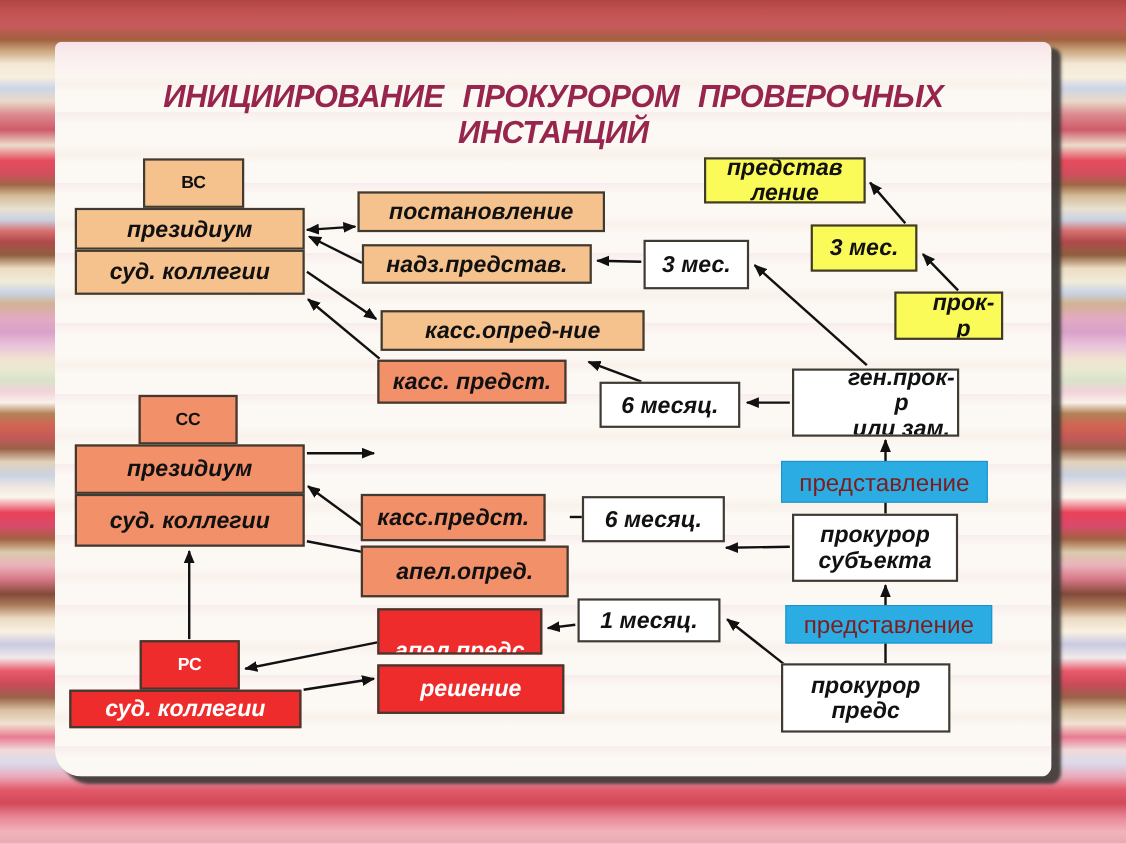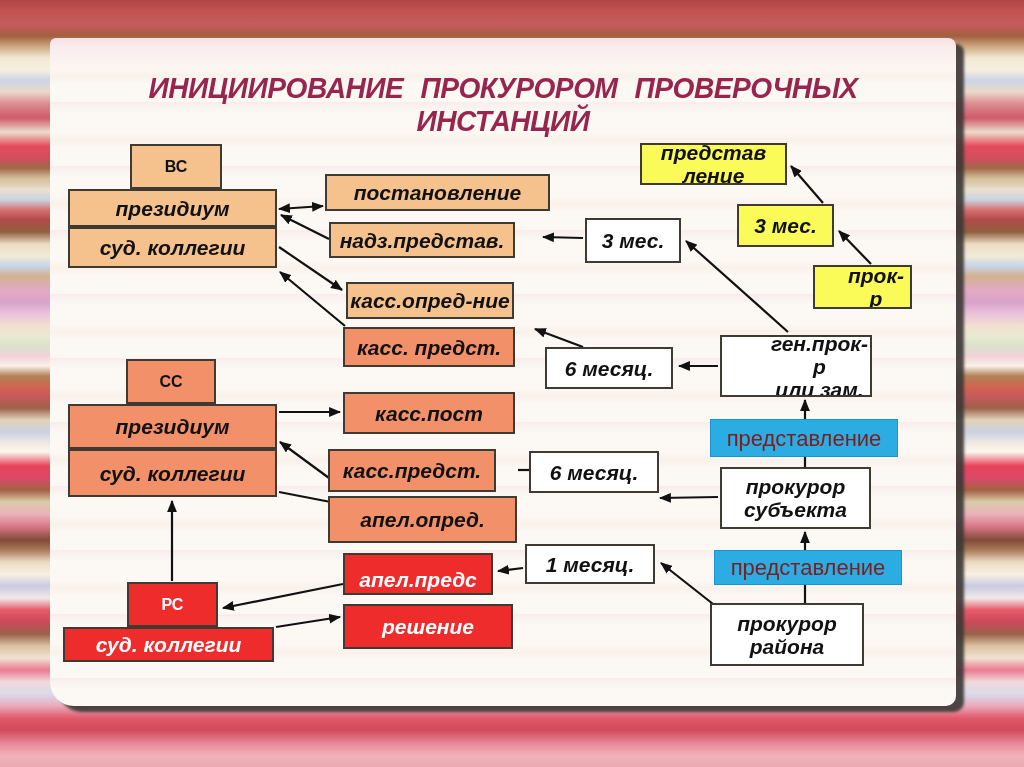--- a/index.html
+++ b/index.html
@@ -47,21 +47,21 @@
   #nodes{position:absolute;left:0;top:0;width:100%;height:100%;z-index:2;}
   .node{
     position:absolute;box-sizing:border-box;border:2px solid #3f3a32;
     display:flex;flex-direction:column;align-items:center;justify-content:center;
     font-weight:bold;font-style:italic;font-size:21px;line-height:23px;
     color:#111;text-align:center;overflow:hidden;
   }
   .s-caps{font-style:normal;font-size:16px;}
   .s-cyan{font-style:normal;font-weight:normal;font-size:22px;color:#7f1d1d;border-width:1px;border-color:#1d93cc;}
   .t-white{color:#fff;}
-  .s-clip{justify-content:space-between;padding-top:8px;line-height:34px;}
+  .s-clip{justify-content:space-between;padding-top:20px;line-height:34px;}
 </style>
 </head>
 <body>
 
 <div class="panel">
 
   <div class="title" style="color: rgb(151, 37, 78);">
     <div>ИНИЦИИРОВАНИЕ ПРОКУРОРОМ ПРОВЕРОЧНЫХ</div>
     <div>ИНСТАНЦИЙ</div>
   </div>
@@ -104,40 +104,37 @@
       </div>
       <div class="node" style="left: 18px; top: 151px; width: 209px; height: 38px; background: rgb(245, 194, 142);">
         <div>президиум</div>
       </div>
       <div class="node" style="left: 18px; top: 189px; width: 209px; height: 41px; background: rgb(245, 194, 142);">
         <div>суд. коллегии</div>
       </div>
       <div class="node" style="left: 275px; top: 136px; width: 225px; height: 37px; background: rgb(245, 194, 142);">
         <div>постановление</div>
       </div>
-      <div class="node" style="left: 279px; top: 184px; width: 186px; height: 36px; background: rgb(245, 194, 142);">
+      <div class="node" style="left: 279px; top: 184px; width: 209px; height: 36px; background: rgb(245, 194, 142);">
         <div>надз.представ.</div>
       </div>
-      <div class="node" style="left: 296px; top: 244px; width: 168px; height: 37px; background: rgb(245, 194, 142);">
+      <div class="node" style="left: 296px; top: 244px; width: 240px; height: 37px; background: rgb(245, 194, 142);">
         <div>касс.опред-ние</div>
       </div>
       <div class="node" style="left: 293px; top: 289px; width: 172px; height: 40px; background: rgb(242, 144, 106);">
         <div>касс. предст.</div>
       </div>
       <div class="node s-caps" style="left: 76px; top: 321px; width: 90px; height: 45px; background: rgb(242, 144, 106);">
         <div>СС</div>
       </div>
       <div class="node" style="left: 18px; top: 366px; width: 209px; height: 45px; background: rgb(242, 144, 106);">
         <div>президиум</div>
       </div>
       <div class="node" style="left: 18px; top: 411px; width: 209px; height: 48px; background: rgb(242, 144, 106);">
         <div>суд. коллегии</div>
-      </div>
-      <div class="node" style="left: 293px; top: 354px; width: 172px; height: 42px; background: rgb(242, 144, 106);">
-        <div>касс.пост</div>
       </div>
       <div class="node" style="left: 278px; top: 411px; width: 168px; height: 43px; background: rgb(242, 144, 106);">
         <div>касс.предст.</div>
       </div>
       <div class="node" style="left: 278px; top: 458px; width: 189px; height: 47px; background: rgb(242, 144, 106);">
         <div>апел.опред.</div>
       </div>
       <div class="node" style="left: 590px; top: 105px; width: 147px; height: 42px; background: rgb(250, 250, 88); text-align: center;">
         <div>представ</div>
         <div>ление</div>
@@ -169,21 +166,21 @@
         <div>6 месяц.</div>
       </div>
       <div class="node s-cyan" style="left: 664px; top: 512px; width: 188px; height: 35px; background: rgb(43, 172, 226);">
         <div>представление</div>
       </div>
       <div class="node" style="left: 475px; top: 506px; width: 130px; height: 40px; background: rgb(255, 255, 255);">
         <div>1 месяц.</div>
       </div>
       <div class="node" style="left: 660px; top: 565px; width: 154px; height: 63px; background: rgb(255, 255, 255);">
         <div>прокурор</div>
-        <div>района</div>
+        <div>предс</div>
       </div>
       <div class="node s-clip t-white" style="left: 293px; top: 515px; width: 150px; height: 42px; background: rgb(238, 44, 44);">
         <div>апел.предс</div>
         <div>т.</div>
       </div>
       <div class="node s-caps t-white" style="left: 77px; top: 544px; width: 91px; height: 45px; background: rgb(238, 44, 44);">
         <div>РС</div>
       </div>
       <div class="node t-white" style="left: 13px; top: 589px; width: 211px; height: 35px; background: rgb(238, 44, 44);">
         <div>суд. коллегии</div>

